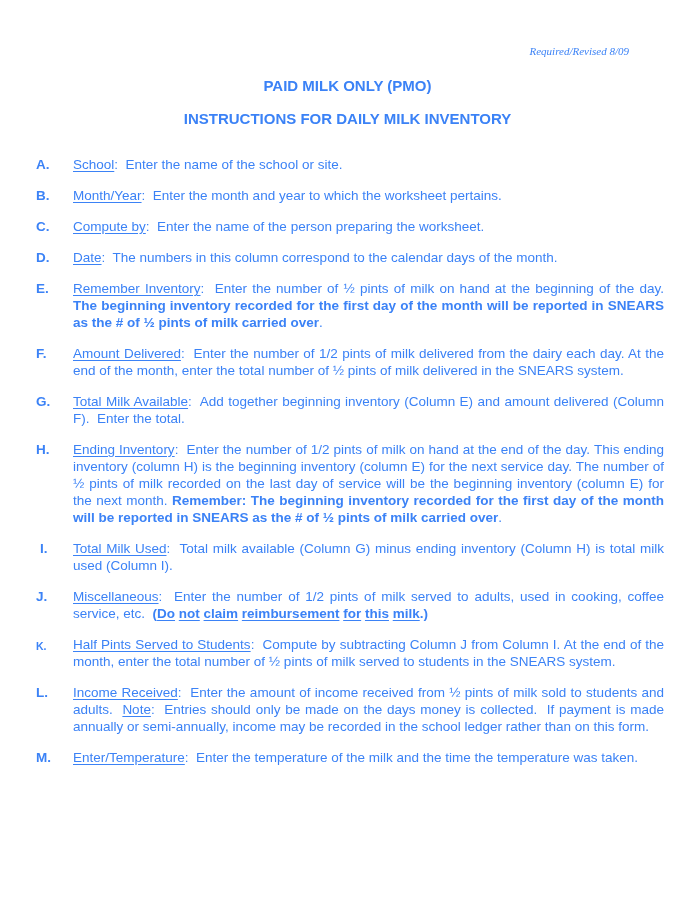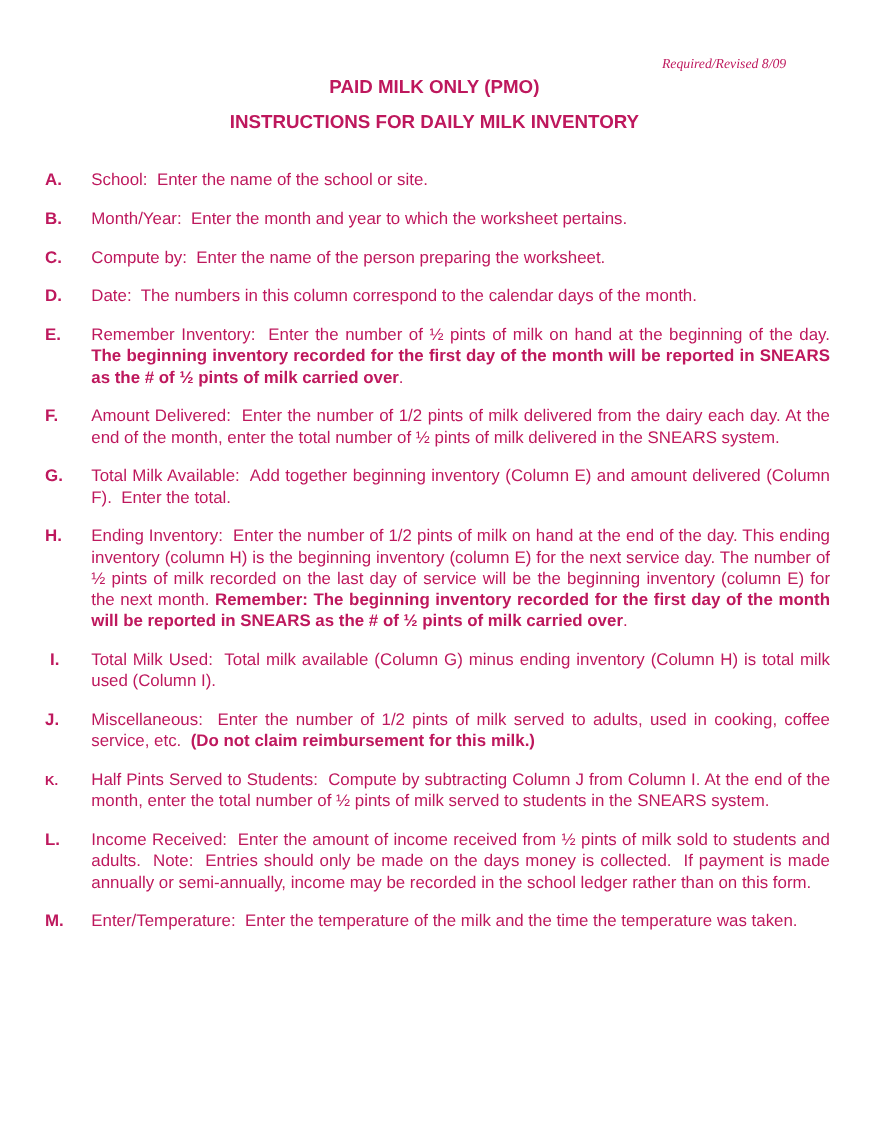--- a/index.html
+++ b/index.html
@@ -1,59 +1,59 @@
 <!DOCTYPE html>
 <html><head>
 <meta charset="utf-8">
 <style>
   html, body { margin: 0; padding: 0; background: #ffffff; }
   .page {
     position: relative;
     width: 695px;
     height: 791px;
     background: #ffffff;
-    color: #be185d;
+    color: #3b82f6;
     font-family: "Liberation Sans", sans-serif;
     font-size: 13.5px;
     line-height: 17px;
     overflow: hidden;
   }
   .revision {
     position: absolute;
     top: 45px;
     right: 66px;
     font-family: "Liberation Serif", serif;
     font-style: italic;
     font-size: 11px;
     line-height: 13px;
   }
   .titles { padding-top: 61px; text-align: center; }
   .title-line {
     font-weight: bold;
     font-size: 15px;
     line-height: 17px;
-    margin: 0;
+    margin: 16px;
   }
   .title-line + .title-line { margin-top: 11px; text-align: center; }
   .instruction-list { margin-top: 29px; }
   .item {
     display: flex;
     margin: 0 31px 14px 36px;
   }
   .item.indent { padding-left: 4px; }
   .letter {
     flex: 0 0 37px;
     font-weight: bold;
     line-height: 17px;
   }
   .item.indent .letter { flex-basis: 33px; }
   .letter.small { font-size: 10.5px; position: relative; top: 2px; }
   .body { flex: 1; text-align: justify; }
   .seg.bold { font-weight: bold; }
-  .seg.term, .seg.underline { text-underline-offset: 2px; }
+  .seg.term, .seg.underline { text-decoration: underline; text-underline-offset: 2px; }
 </style>
 </head>
 <body>
 
 <div class="page">
   <div class="revision">Required/Revised 8/09</div>
 
   <div class="titles">
     <div class="title-line">PAID MILK ONLY (PMO)</div>
     <div class="title-line">INSTRUCTIONS FOR DAILY MILK INVENTORY</div>

